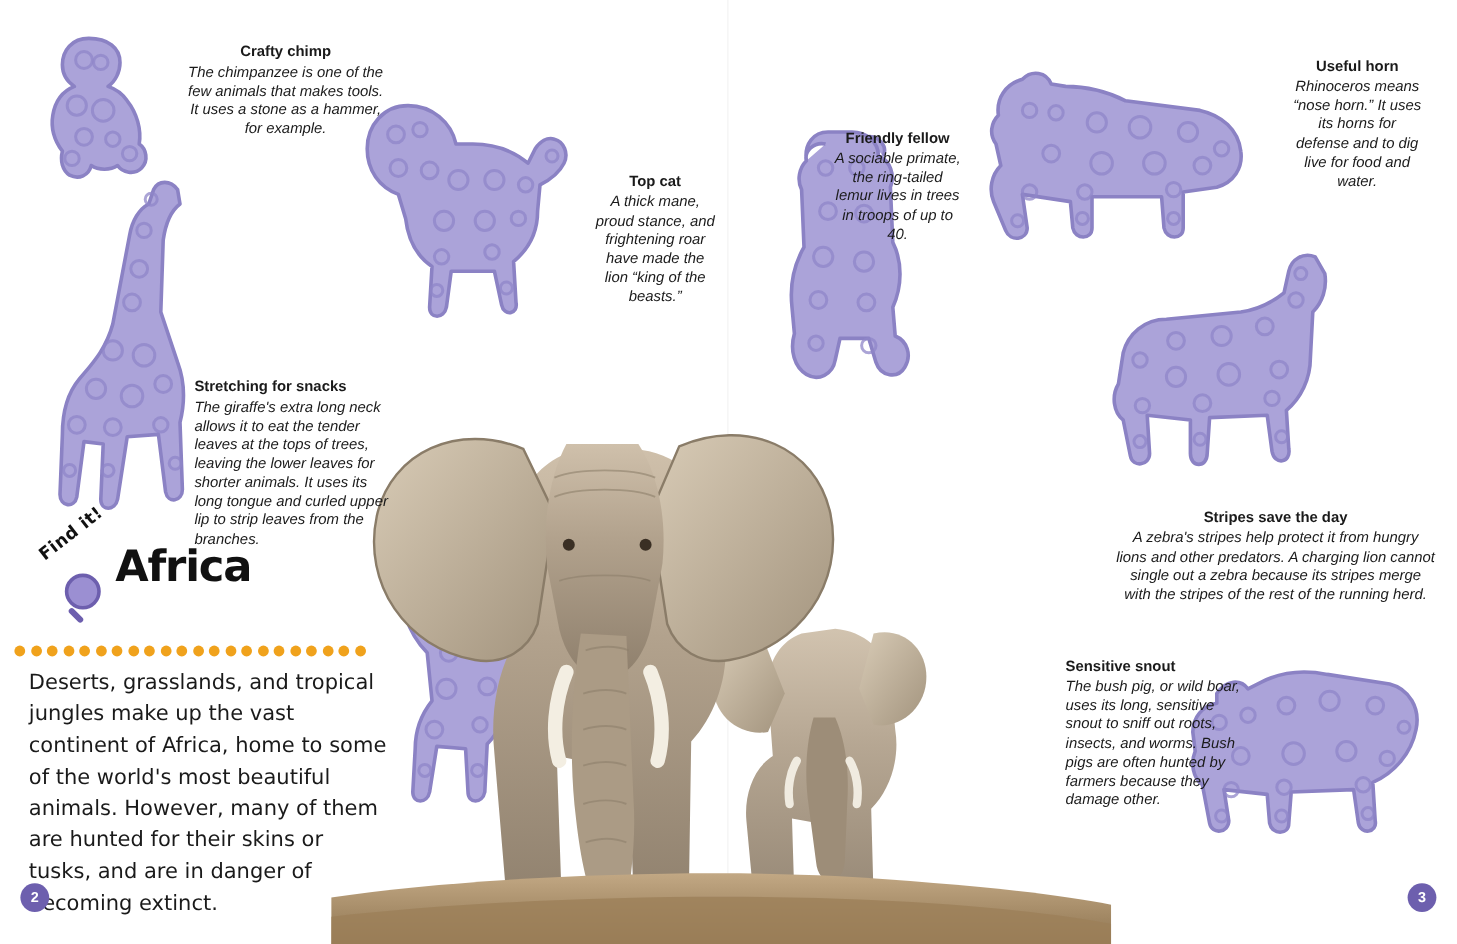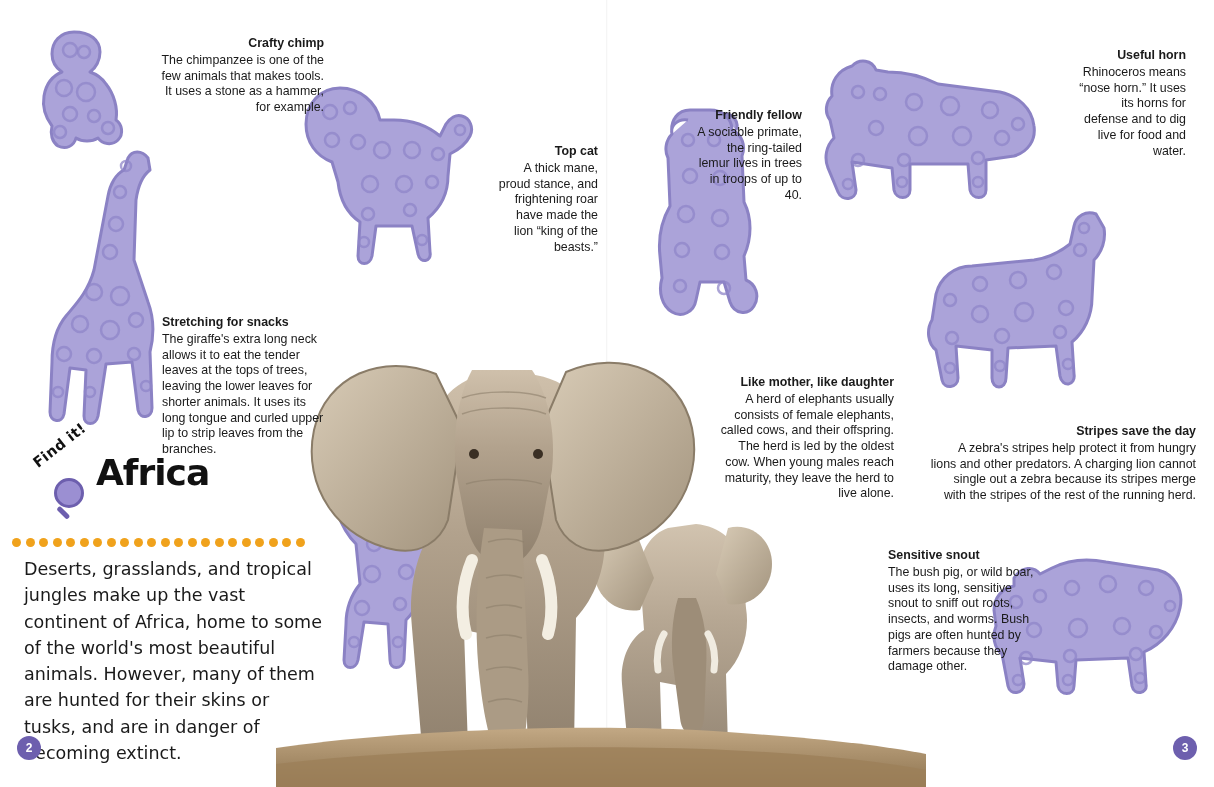--- a/index.html
+++ b/index.html
@@ -49,23 +49,23 @@
     position: absolute;
     color: #1a1a1a;
     font-size: 12.4px;
     line-height: 1.27;
   }
   .caption .ttl {
     font-weight: bold;
     display: block;
     margin-bottom: 1px;
   }
-  .caption .bdy { display: block; }
+  .caption .bdy { display: block; font-style: italic; }
   .caption.center { text-align: left; }
-  .caption.left { text-align: right; }
+  .caption.left { text-align: center; }
 
   
   #findit {
     position: absolute;
     left: 14px;
     top: 452px;
     width: 300px;
     height: 80px;
   }
   .findit-word {
@@ -416,24 +416,20 @@
   <div class="caption left" id="cap-useful-horn" style="left:1076px; top:48px; width:110px;">
     <span class="ttl">Useful horn</span>
     <span class="bdy">Rhinoceros means “nose horn.” It uses its horns for defense and to dig live for food and water.</span>
   </div>
 
   <div class="caption center" id="cap-stretching" style="left:162px; top:315px; width:162px;">
     <span class="ttl">Stretching for snacks</span>
     <span class="bdy">The giraffe's extra long neck allows it to eat the tender leaves at the tops of trees, leaving the lower leaves for shorter animals. It uses its long tongue and curled upper lip to strip leaves from the branches.</span>
   </div>
 
-  <div class="caption left" id="cap-like-mother" style="left:712px; top:375px; width:182px;">
-    <span class="ttl">Like mother, like daughter</span>
-    <span class="bdy">A herd of elephants usually consists of female elephants, called cows, and their offspring. The herd is led by the oldest cow. When young males reach maturity, they leave the herd to live alone.</span>
-  </div>
 
   <div class="caption left" id="cap-stripes" style="left:930px; top:424px; width:266px;">
     <span class="ttl">Stripes save the day</span>
     <span class="bdy">A zebra's stripes help protect it from hungry lions and other predators. A charging lion cannot single out a zebra because its stripes merge with the stripes of the rest of the running herd.</span>
   </div>
 
   <div class="caption center" id="cap-sensitive-snout" style="left:888px; top:548px; width:152px;">
     <span class="ttl">Sensitive snout</span>
     <span class="bdy">The bush pig, or wild boar, uses its long, sensitive snout to sniff out roots, insects, and worms. Bush pigs are often hunted by farmers because they damage other.</span>
   </div>

